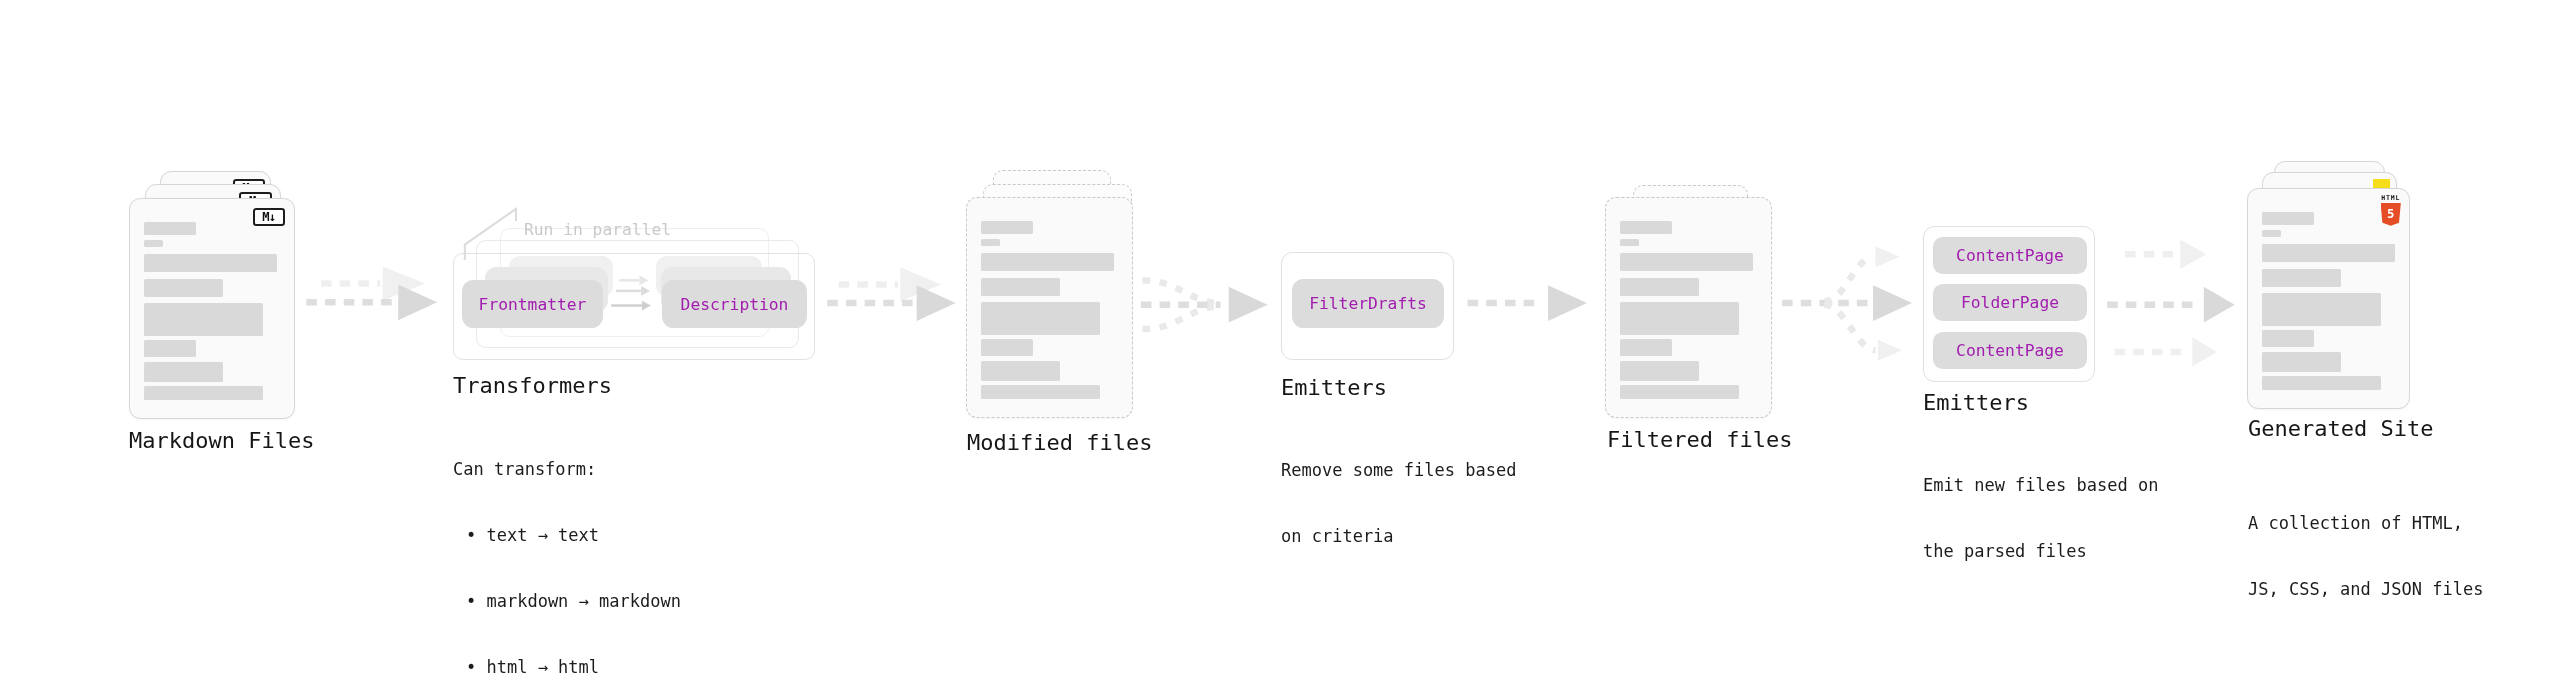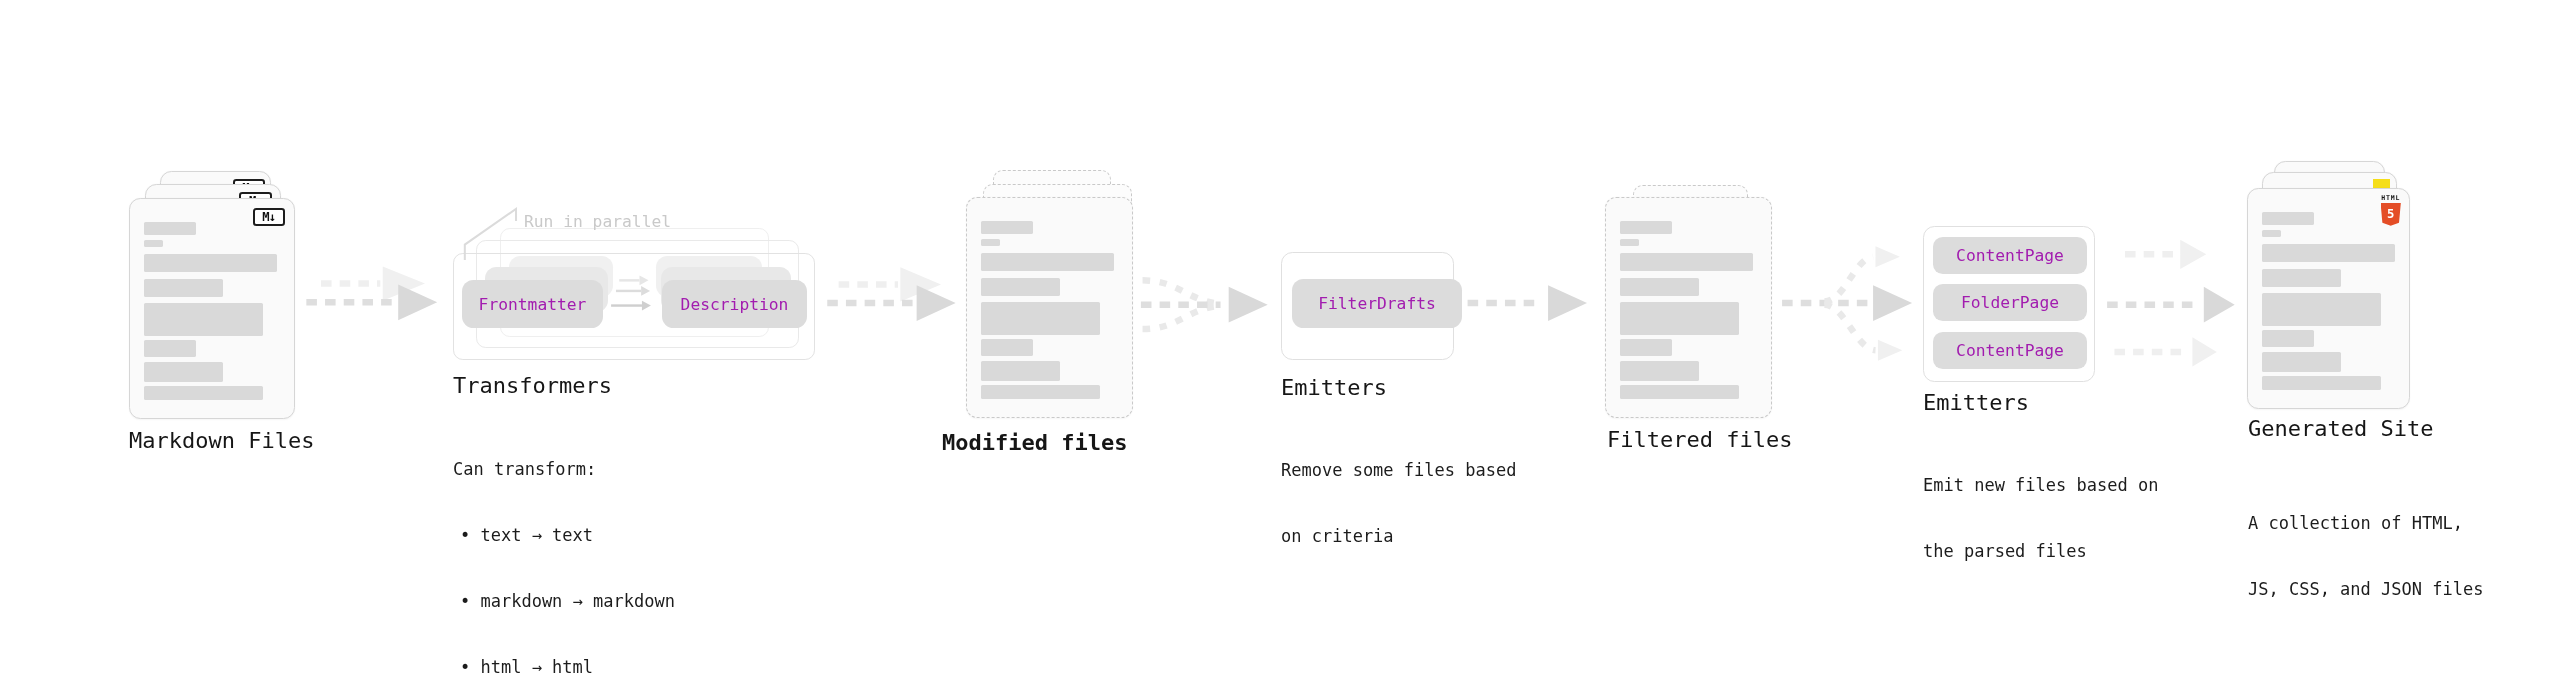--- a/index.html
+++ b/index.html
@@ -37,21 +37,21 @@
   .outline-box{position:absolute;border:1.6px solid #e0e0e0;border-radius:11.4px;background:#ffffff;}
   .pill{position:absolute;background:#dcdcdc;border-radius:11.4px;display:flex;align-items:center;
         justify-content:center;font-size:16.3px;color:#a21caf;white-space:pre;}
   .pill.ghost2{background:#e8e8e8;}
   .pill.ghost3{background:#f0f0f0;}
   .pill.small{border-radius:9.8px;}
 
   
   .title{position:absolute;font-size:22px;line-height:24.4px;color:#161616;white-space:pre;}
   .desc{position:absolute;font-size:17px;line-height:22px;color:#1c1c1c;white-space:pre;}
-  .desc .indent{margin-left:7px;}
+  .desc .indent{margin-left:13px;}
   .callout-label{position:absolute;font-size:16.3px;color:#c9c9c9;white-space:pre;}
 
   
   svg.arrows{position:absolute;left:0;top:0;pointer-events:none;}
   .dashline{stroke:#dedede;stroke-width:8;fill:none;stroke-dasharray:13 10;}
   .dashline.lt{stroke:#efefef;}
   .head{fill:#d9d9d9;}
   .head.lt{fill:#f0f0f0;}
   .curve{stroke:#e9e9e9;stroke-width:8;fill:none;stroke-dasharray:9 12;}
 </style>
@@ -65,24 +65,24 @@
   <div class="t-box" style="left:453px;top:253px;width:362px;height:107px;"></div>
 
   <div class="pill ghost3" style="left:509px;top:256px;width:104px;height:41px;"></div>
   <div class="pill ghost3" style="left:656px;top:256px;width:106px;height:41px;"></div>
   <div class="pill ghost2" style="left:485px;top:267px;width:123px;height:45px;"></div>
   <div class="pill ghost2" style="left:661px;top:267px;width:130px;height:45px;"></div>
 
   <div class="pill" style="left:462px;top:280px;width:141px;height:48px;">Frontmatter</div>
   <div class="pill" style="left:662px;top:280px;width:145px;height:48px;">Description</div>
 
-  <div class="callout-label" style="left:524px;top:212px;">Run in parallel</div>
+  <div class="callout-label" style="left:524px;top:220px;">Run in parallel</div>
 
   <div class="outline-box" style="left:1281px;top:252px;width:173px;height:108px;"></div>
-  <div class="pill" style="left:1292px;top:279px;width:170px;height:49px;">FilterDrafts</div>
+  <div class="pill" style="left:1292px;top:279px;width:152px;height:49px;">FilterDrafts</div>
 
   <div class="outline-box" style="left:1923px;top:226px;width:172px;height:156px;"></div>
   <div class="pill small" style="left:1933px;top:237px;width:154px;height:37px;">ContentPage</div>
   <div class="pill small" style="left:1933px;top:284px;width:154px;height:37px;">FolderPage</div>
   <div class="pill small" style="left:1933px;top:332px;width:154px;height:37px;">ContentPage</div>
 
   <div class="doc" style="left:160px;top:171px;width:111px;">
     <span class="md-badge" style="right:4.9px;top:7.3px;">M↓</span>
   </div>
   <div class="doc" style="left:145px;top:184px;width:136px;">
@@ -144,21 +144,21 @@
       <div class="bar" style="width: 133px; height: 18px; top: 55px;"></div>
       <div class="bar" style="width: 79px; height: 18px; top: 80px;"></div>
       <div class="bar" style="width: 119px; height: 32.5px; top: 104px;"></div>
       <div class="bar" style="width: 52px; height: 17px; top: 141px;"></div>
       <div class="bar" style="width: 79px; height: 19.5px; top: 163px;"></div>
       <div class="bar" style="width: 119px; height: 14px; top: 187px;"></div>
     </div>
 
   <div class="title" style="left:129px;top:429px;">Markdown Files</div>
   <div class="title" style="left:453px;top:374px;">Transformers</div>
-  <div class="title" style="left:942px;top:431px;font-weight:bold;">Modified files</div>
+  <div class="title" style="left:967px;top:431px;">Modified files</div>
   <div class="title" style="left:1281px;top:376px;">Emitters</div>
   <div class="title" style="left:1607px;top:428px;">Filtered files</div>
   <div class="title" style="left:1923px;top:391px;">Emitters</div>
   <div class="title" style="left:2248px;top:417px;">Generated Site</div>
 
   <div class="desc" style="left:453px;top:414px;">
     <div>Can transform:</div>
     <div class="indent">• text → text</div>
     <div class="indent">• markdown → markdown</div>
     <div class="indent">• html → html</div>

